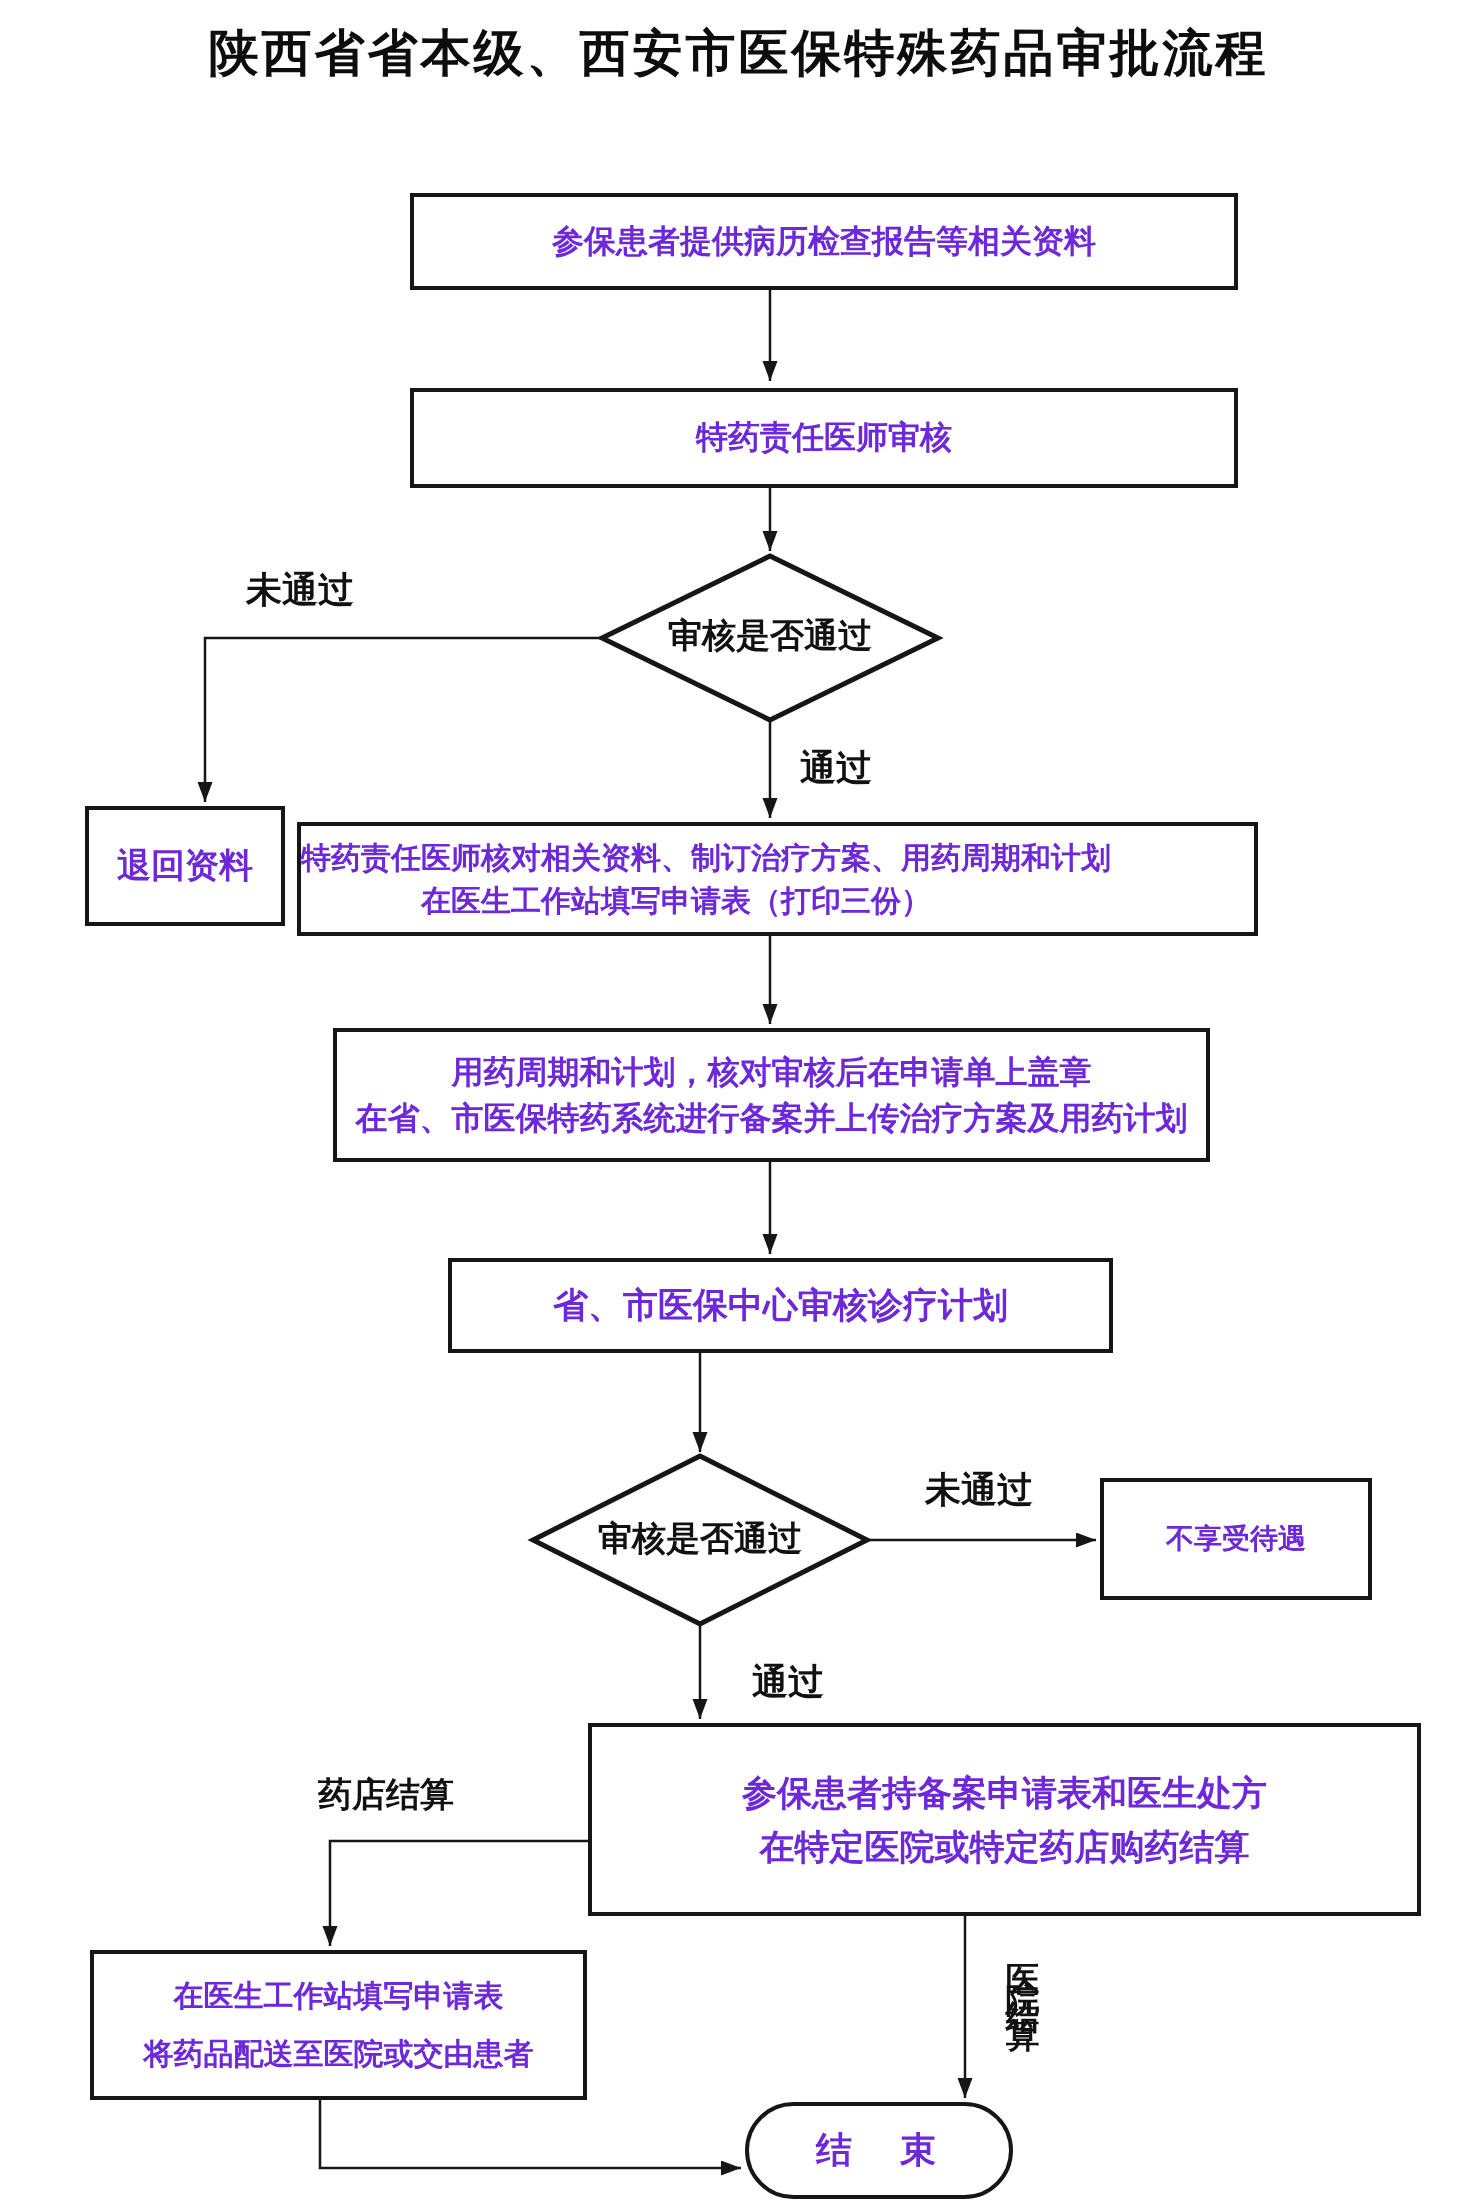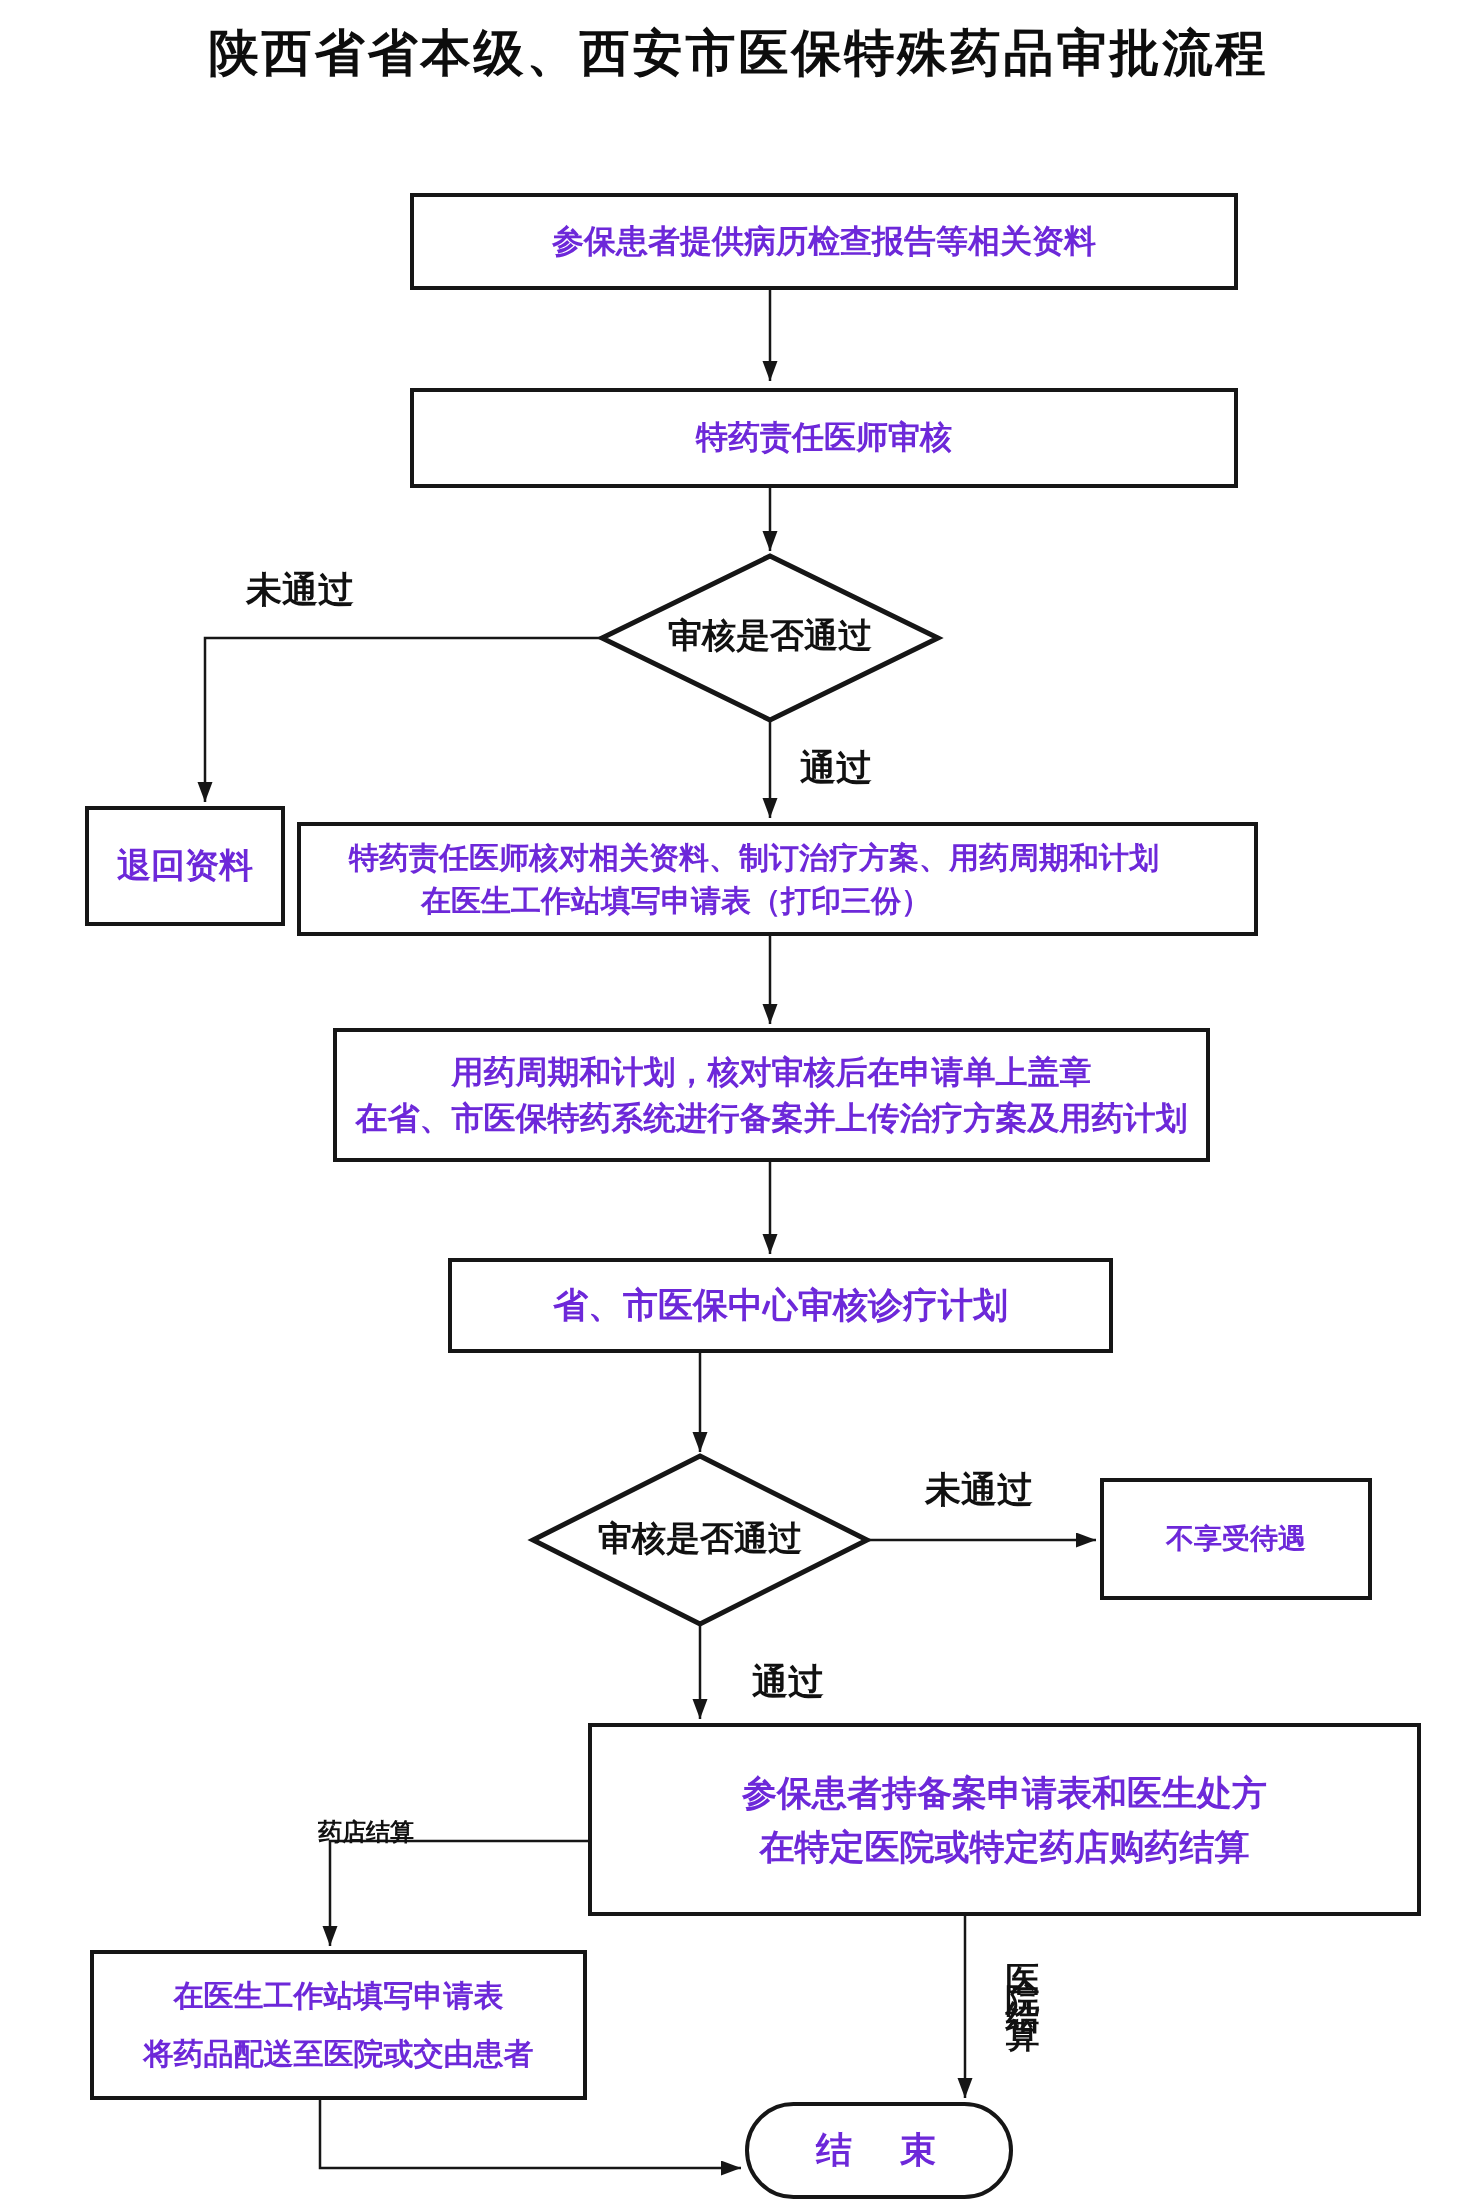--- a/index.html
+++ b/index.html
@@ -90,21 +90,21 @@
   <div class="dtext" style="left:620px;top:613px;width:300px;">审核是否通过</div>
 
   <div class="lbl" style="left:246px;top:566px;">未通过</div>
   <div class="lbl" style="left:800px;top:744px;">通过</div>
 
   <div class="node" style="left:85px;top:806px;width:200px;height:120px;font-size:34px;">
     <span class="l">退回资料</span>
   </div>
 
   <div class="node align-left" style="left:297px;top:822px;width:961px;height:114px;font-size:30px;line-height:43px;">
-    <span class="l" style="padding-left:36px;margin-left:12px;">特药责任医师核对相关资料、制订治疗方案、用药周期和计划</span>
+    <span class="l" style="">特药责任医师核对相关资料、制订治疗方案、用药周期和计划</span>
     <span class="l" style="padding-left:120px;">在医生工作站填写申请表（打印三份）</span>
   </div>
 
   <div class="node" style="left:333px;top:1028px;width:877px;height:134px;font-size:32px;line-height:46px;">
     <span class="l">用药周期和计划，核对审核后在申请单上盖章</span>
     <span class="l">在省、市医保特药系统进行备案并上传治疗方案及用药计划</span>
   </div>
 
   <div class="node" style="left:448px;top:1258px;width:665px;height:95px;font-size:35px;">
     <span class="l">省、市医保中心审核诊疗计划</span>
@@ -117,21 +117,21 @@
 
   <div class="node" style="left:1100px;top:1478px;width:272px;height:122px;font-size:28px;">
     <span class="l">不享受待遇</span>
   </div>
 
   <div class="node" style="left:588px;top:1723px;width:833px;height:193px;font-size:35px;line-height:54px;">
     <span class="l">参保患者持备案申请表和医生处方</span>
     <span class="l">在特定医院或特定药店购药结算</span>
   </div>
 
-  <div class="lbl" style="left:318px;top:1772px;font-size:24px;margin-top:44px;">药店结算</div>
+  <div class="lbl" style="left:318px;top:1772px;font-size:34px;">药店结算</div>
 
   <div class="node" style="left:90px;top:1950px;width:497px;height:150px;font-size:30px;line-height:58px;">
     <span class="l">在医生工作站填写申请表</span>
     <span class="l">将药品配送至医院或交由患者</span>
   </div>
 
   <div class="vlabel" style="left:1000px;top:1936px;">医院结算</div>
 
   <div class="node terminal" style="left:745px;top:2102px;width:268px;height:97px;font-size:36px;letter-spacing:6px;">
     <span class="l">结　束</span>

